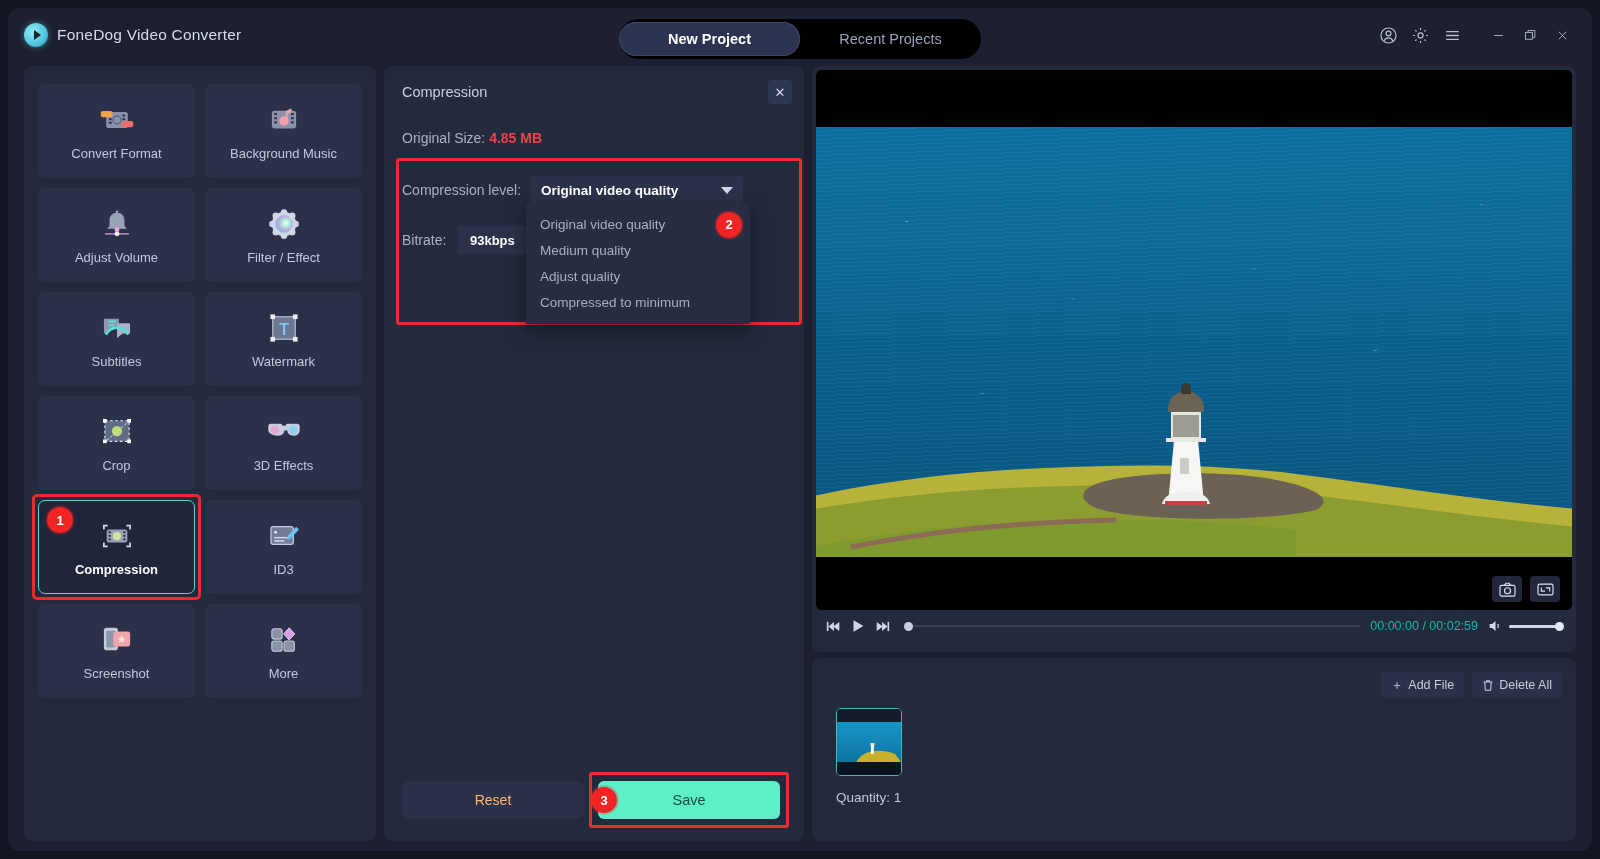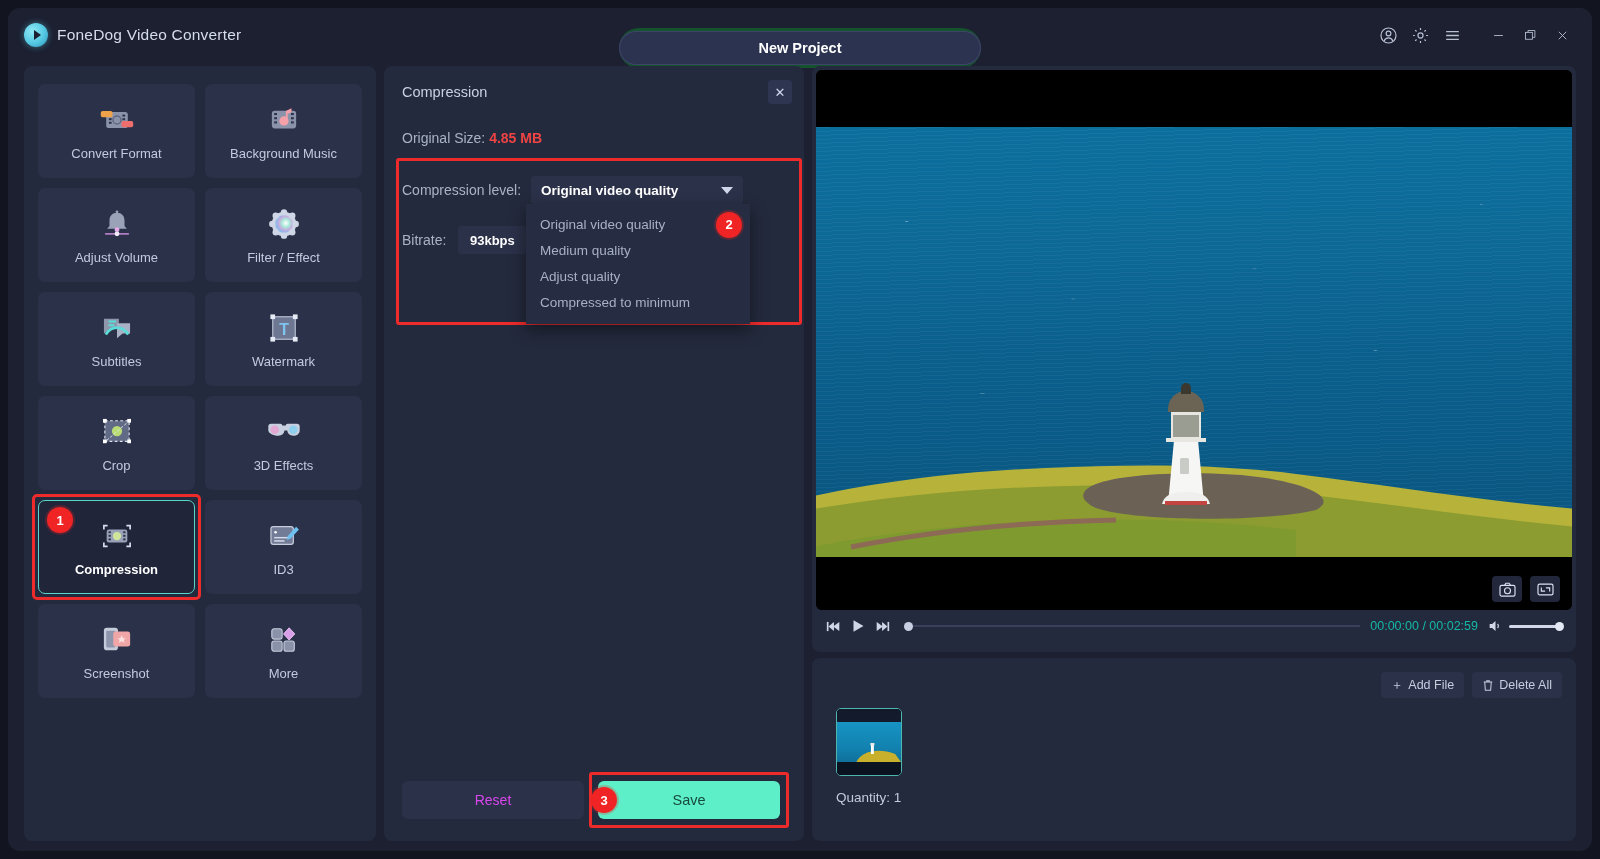--- a/index.html
+++ b/index.html
@@ -34,23 +34,23 @@
     content: ""; width: 0; height: 0;
     border-left: 7px solid #1c2031;
     border-top: 5px solid transparent;
     border-bottom: 5px solid transparent;
     margin-left: 3px;
   }
   .brand-title { color: #d7dcec; font-size: 15.5px; letter-spacing: .2px; }
 
   .tabs {
     position: absolute; left: 50%; transform: translateX(-50%);
-    top: 20px;
+    top: 11px;
     display: flex; align-items: center;
-    background: #14532d;
+    background: #000000;
     border-radius: 20px;
     height: 40px;
     width: 362px;
   }
   .tab {
     flex: 1; height: 34px; line-height: 34px; text-align: center;
     font-size: 14.5px; color: #9aa3bd; border-radius: 20px; cursor: pointer;
   }
   .tab.active {
     background: #2c3350; color: #fff; font-weight: bold;
@@ -195,21 +195,21 @@
   .badge-dd { position: absolute; right: 8px; top: -2px; }
   .dd-pad { height: 4px; }
 
   .mid-foot {
     position: absolute; left: 0; bottom: 22px; width: 100%;
     display: flex; align-items: center; gap: 14px;
     padding: 0 18px;
   }
   .btn-reset {
     width: 182px; height: 38px; border-radius: 6px;
-    background: #2b3148; color: #d946ef;
+    background: #2b3148; color: #fdba74;
     font-size: 14px;
     display: flex; align-items: center; justify-content: center;
     cursor: pointer;
   }
   .save-wrap { position: relative; }
   .btn-save {
     width: 182px; height: 38px; border-radius: 6px;
     background: #5df0c8; color: #18493f;
     font-size: 14.5px;
     display: flex; align-items: center; justify-content: center;
@@ -299,20 +299,21 @@
 <div class="app">
 
   <div class="titlebar">
     <div class="brand">
       <div class="brand-logo"></div>
       <div class="brand-title">FoneDog Video Converter</div>
     </div>
 
     <div class="tabs">
       <div class="tab active">New Project</div>
+      <div class="tab">Recent Projects</div>
     </div>
 
     <div class="win-icons">
       <div class="wi">
         <svg width="19" height="19" viewBox="0 0 24 24" fill="none" stroke="#b9c0d4" stroke-width="1.5">
           <circle cx="12" cy="12" r="9.5"></circle>
             <circle cx="12" cy="9.5" r="3"></circle>
           <path d="M6.5 19a5.8 5.8 0 0 1 11 0"></path>
         </svg>
       </div>

